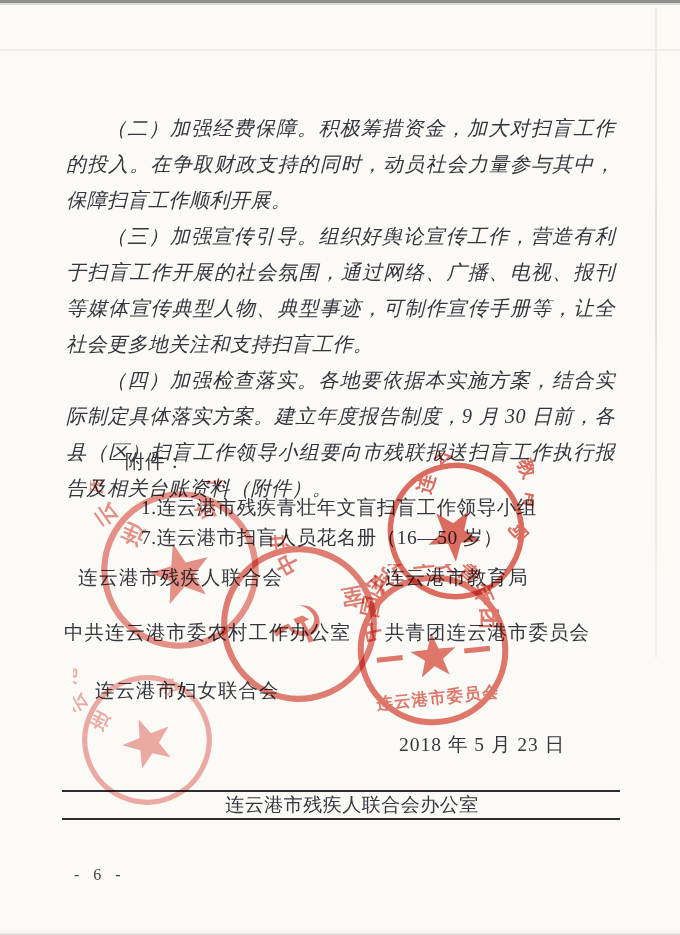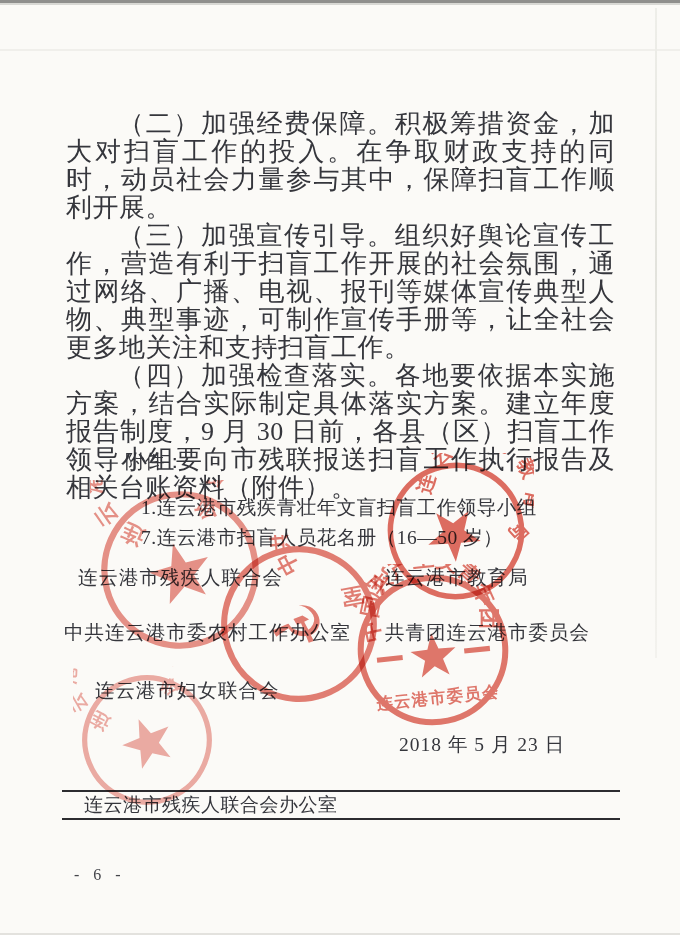--- a/index.html
+++ b/index.html
@@ -15,23 +15,24 @@
   .edge-top{position:absolute;left:0;top:0;width:680px;height:3px;background:#8f8f8d;}
   .edge-top2{position:absolute;left:0;top:3px;width:680px;height:2px;background:#d8d8d4;}
   .scan-band{position:absolute;left:0;top:49px;width:680px;height:2px;background:#f0efeb;}
   .crease{position:absolute;left:655px;top:8px;width:2px;height:650px;
     background:linear-gradient(#eeeee9,#e2e2dc 40%,#f3f2ee);}
   .edge-bottom{position:absolute;left:0;bottom:0;width:680px;height:2px;background:#e3e2de;}
 
   
   .textblock{
     position:absolute;left:66px;top:110px;width:549px;
-    font-size:26px;line-height:28px;
+    font-size:20px;line-height:36px;
     text-align:justify;text-justify:inter-ideograph;
     letter-spacing:0.5px;
+    font-style:italic;
   }
   .textblock p{margin:0;text-indent:2em;}
 
   .attachments{
     position:absolute;left:125px;top:447px;width:480px;
     font-size:19.5px;line-height:30px;letter-spacing:0.5px;
     display:flex;
     flex-direction:column;
   }
   .attachments .att-label{white-space:nowrap;}
@@ -41,21 +42,21 @@
   .sig-r1l{left:78px;top:564px;}
   .sig-r1r{left:385px;top:564px;}
   .sig-r2l{left:64px;top:619px;}
   .sig-r2r{left:385px;top:619px;}
   .sig-r3l{left:95px;top:677px;}
   .doc-date{position:absolute;left:399px;top:731px;font-size:19.5px;letter-spacing:1px;}
 
   .footer-bar{
     position:absolute;left:62px;top:790px;width:558px;height:30px;
     border-top:2px solid #2c2c30;border-bottom:2px solid #2c2c30;
-    display:flex;justify-content:space-between;align-items:center;
+    display:flex;justify-content:center;align-items:center;
     font-size:19px;letter-spacing:0.5px;
     padding:0;box-sizing:border-box;
   }
   .footer-issuer{margin-left:22px;white-space:nowrap;}
   .footer-printdate{margin-right:6px;white-space:nowrap;}
 
   .page-number{
     position:absolute;left:74px;top:866px;
     font-size:16px;color:#44454b;letter-spacing:5px;white-space:nowrap;
   }

